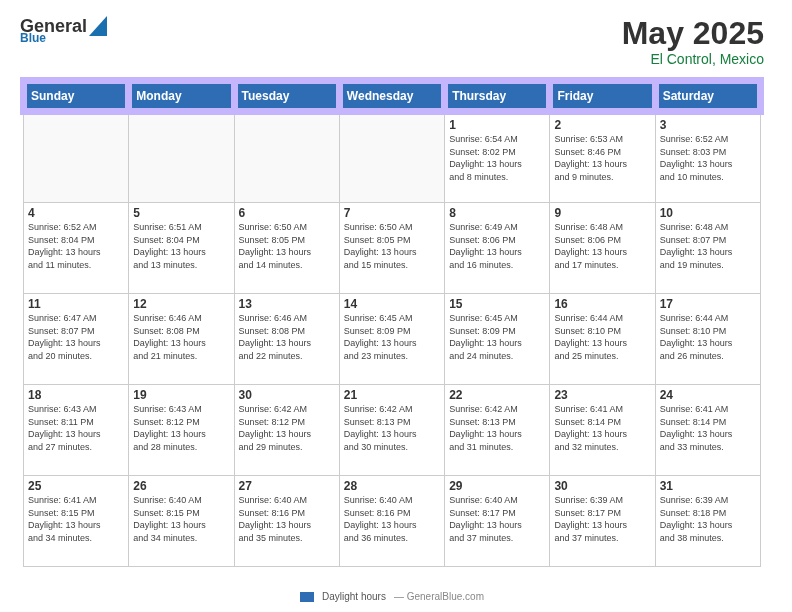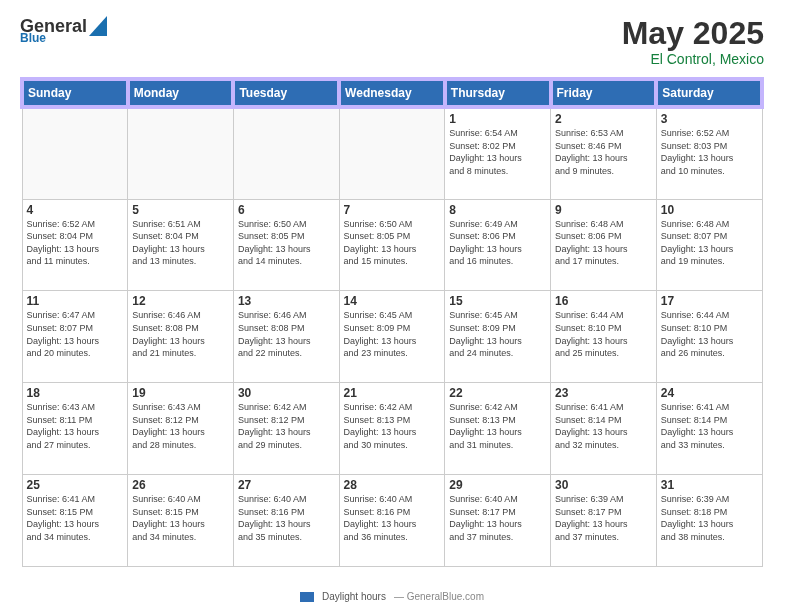--- a/index.html
+++ b/index.html
@@ -56,21 +56,21 @@
       flex: 1;
       table-layout: fixed;
     }
     .calendar th {
       background-color: #2e6db4;
       color: #fff;
       font-size: 12px;
       font-weight: bold;
       padding: 5px 4px;
       text-align: left;
-      border: 4px solid #c4b5fd;
+      border: 7px solid #c4b5fd;
     }
     .calendar td {
       border: 1px solid #ccc;
       vertical-align: top;
       padding: 3px 4px;
       font-size: 9.5px;
       color: #333;
       height: 80px;
       background: #fff;
     }

